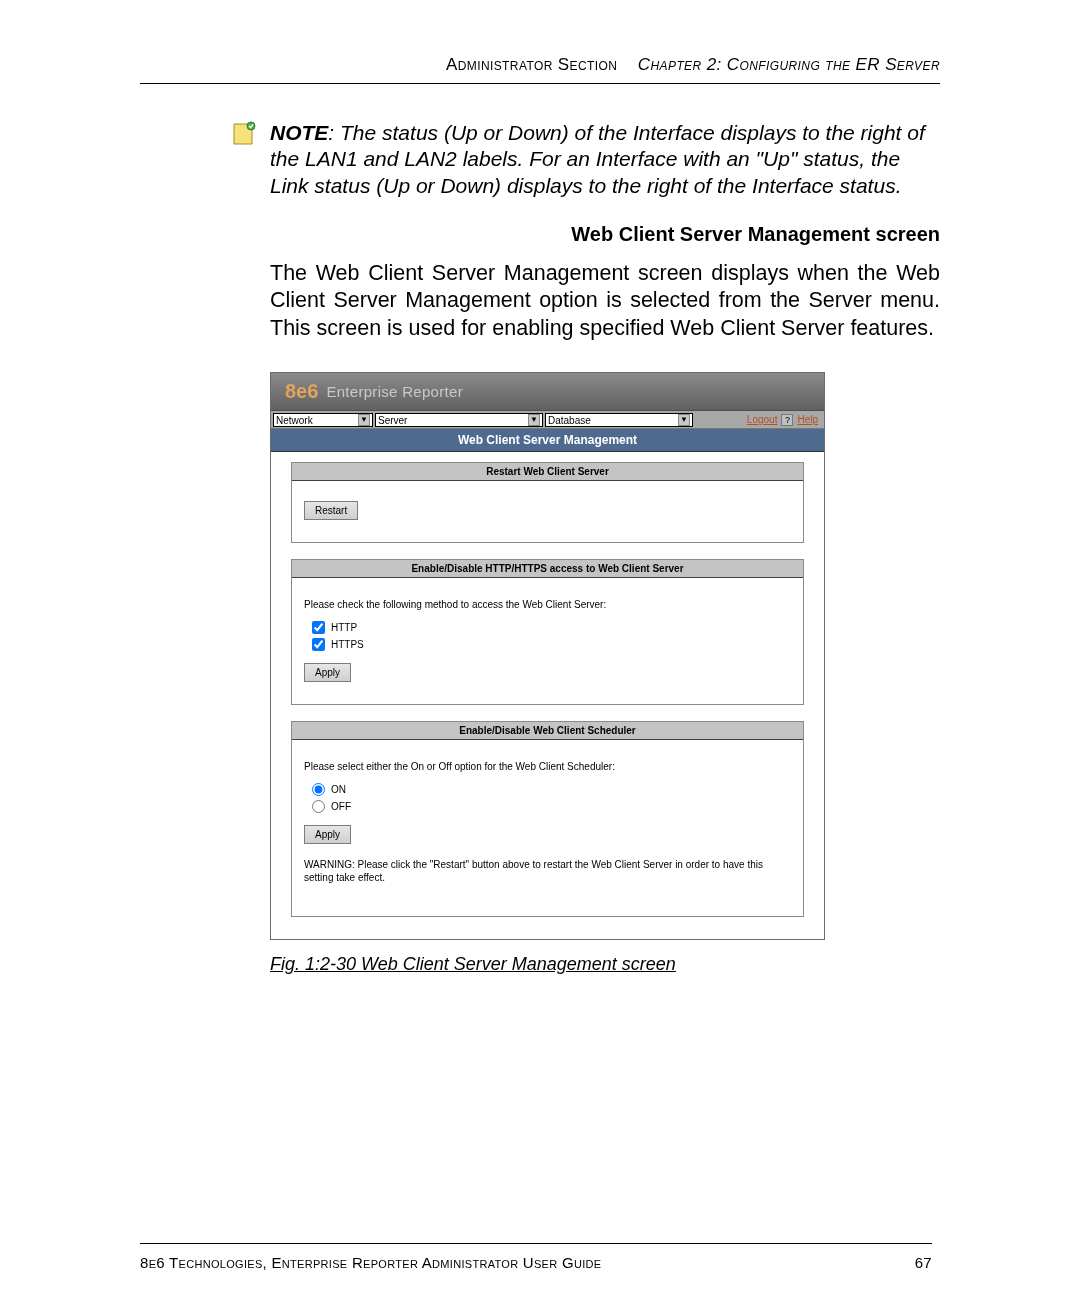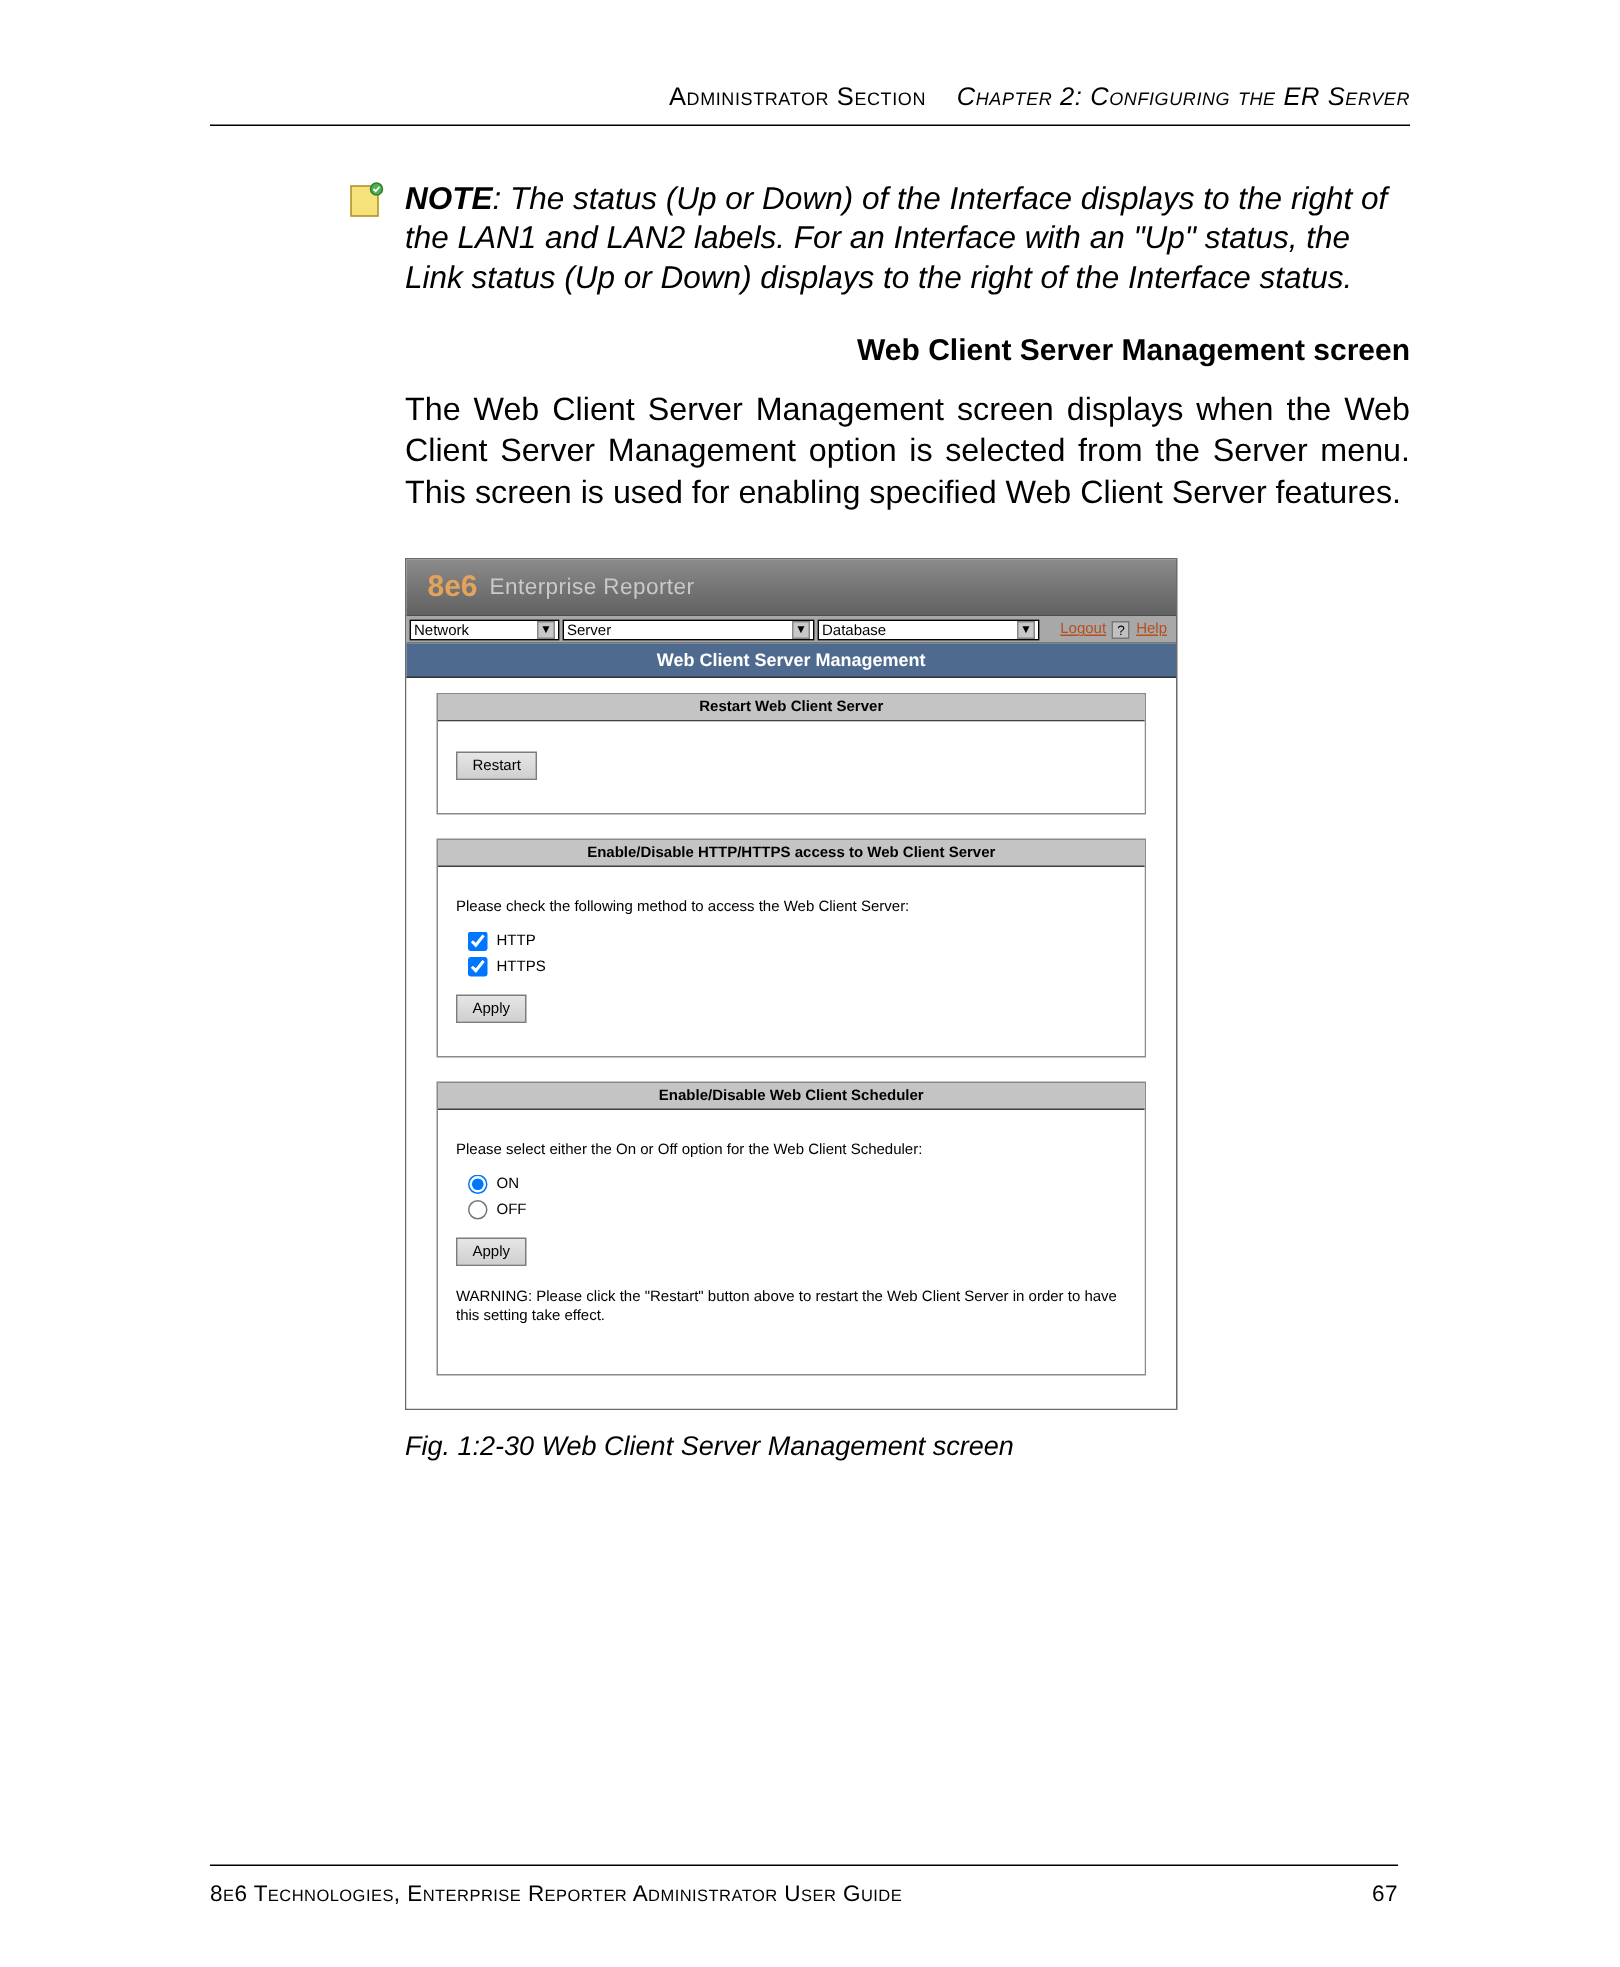--- a/index.html
+++ b/index.html
@@ -48,21 +48,21 @@
     font-size: 21.5px;
     line-height: 1.28;
     margin-left: 130px;
     margin-bottom: 30px;
     text-align: justify;
   }
   .screenshot-wrap {
     margin-left: 130px;
   }
   .app-frame {
-    width: 515px;
+    width: 555px;
     background: #fff;
     border: 1px solid #6b6b6b;
   }
   .app-titlebar {
     height: 38px;
     background: linear-gradient(#8b8b8b 0%, #717171 60%, #616161 100%);
     display: flex;
     align-items: center;
     padding-left: 14px;
     color: #d9c8b2;
@@ -180,20 +180,21 @@
     gap: 6px;
     margin: 4px 0 2px 8px;
     font-size: 10px;
   }
   .chk-row input, .rad-row input { margin: 0; }
   .warning { margin-top: 14px; }
   .fig-caption {
     font-style: italic;
     font-size: 18px;
     margin: 14px 0 0 130px;
+    text-decoration: underline;
   }
   .footer {
     position: absolute;
     bottom: 40px;
     left: 140px;
     right: 148px;
     border-top: 1.5px solid #000;
     padding-top: 10px;
     display: flex;
     justify-content: space-between;

